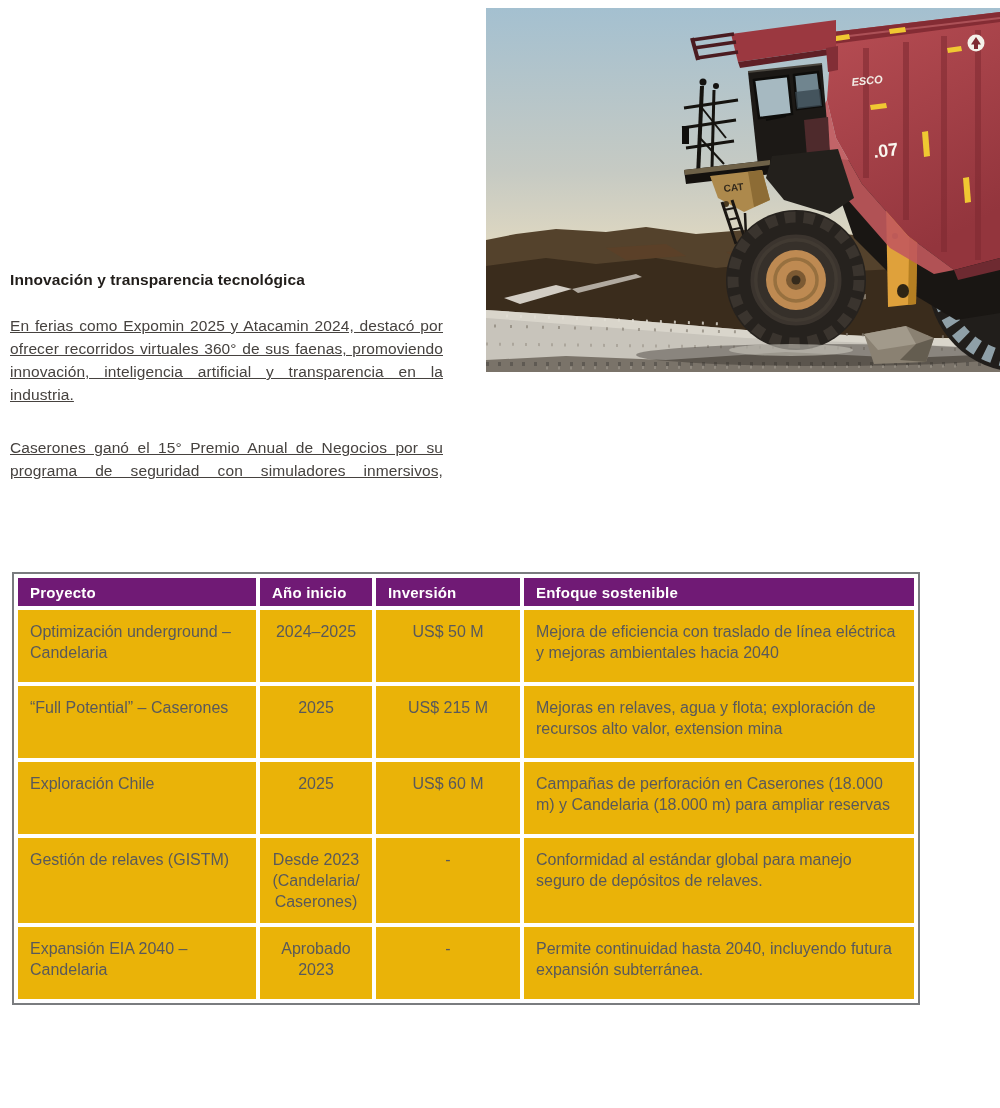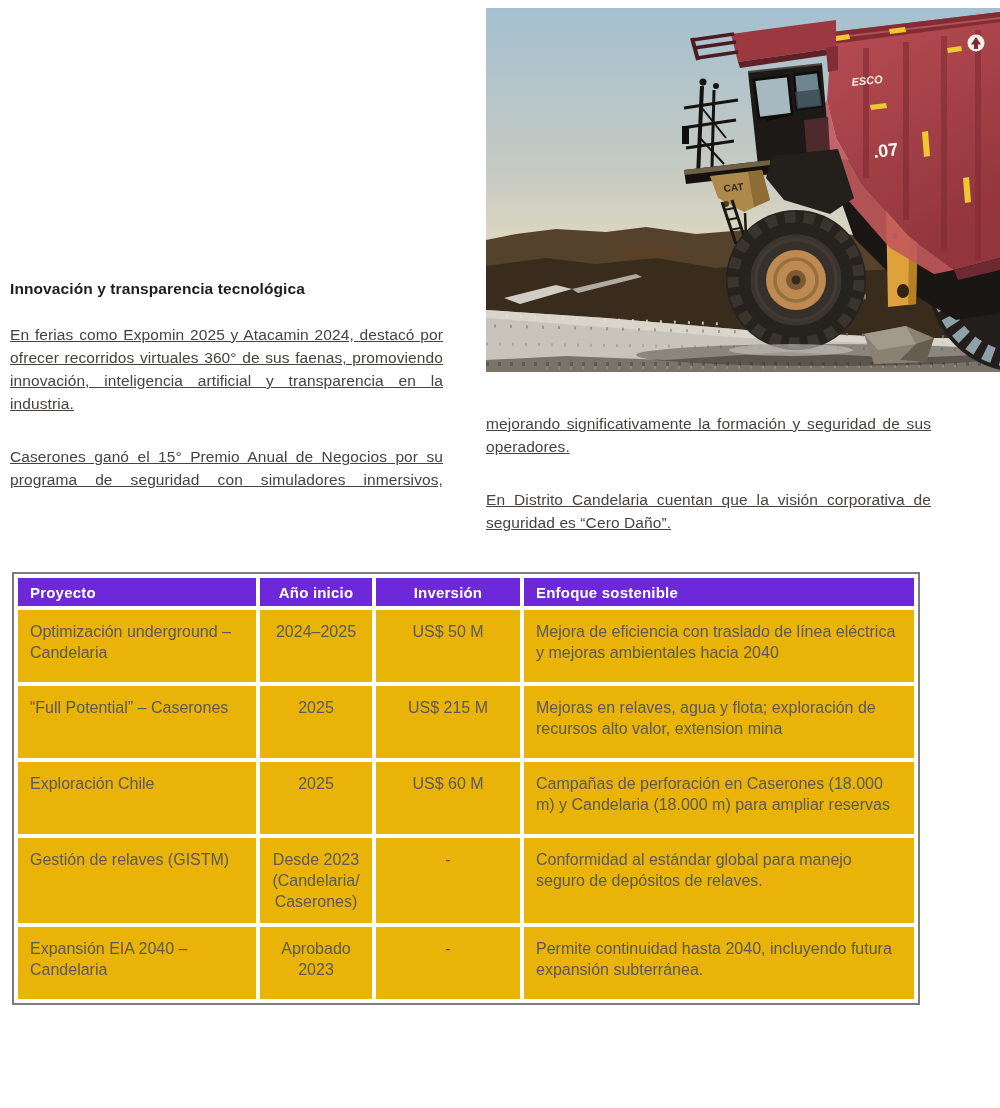--- a/index.html
+++ b/index.html
@@ -7,38 +7,38 @@
     position:relative;width:1000px;height:1108px;margin:0 auto;background:#ffffff;
     font-family:"Liberation Sans",sans-serif;color:#46423f;overflow:hidden;
   }
   
   .photo{position:absolute;left:486px;top:8px;width:514px;height:364px;}
   
   .left-col{position:absolute;left:10px;top:270px;width:433px;}
   .right-col{position:absolute;left:486px;top:412px;width:445px;}
   .col h3{
     font-size:15.5px;line-height:20px;font-weight:bold;color:#211d1a;
-    margin:9px 0 24px 0;letter-spacing:.1px;
+    margin:0 0 24px 0;letter-spacing:.1px;
   }
   .col p{
     font-size:15.5px;line-height:23px;margin:0 0 30px 0;text-align:justify;
     color:#46423f;letter-spacing:.1px;text-decoration:underline;
   }
   .col p.cont{text-align-last:justify;}
   
   .table-wrap{
     position:absolute;left:12px;top:572px;width:908px;box-sizing:border-box;
     border:2px solid #7a7c7f;background:#ffffff;
   }
   table.projects{width:100%;border-collapse:separate;border-spacing:4px;}
   table.projects th{
-    background:#6d28d9;color:#ffffff;font-size:15px;font-weight:bold;
+    background:#701a75;color:#ffffff;font-size:15px;font-weight:bold;
     text-align:left;padding:5px 12px;letter-spacing:.2px;white-space:nowrap;
   }
-  table.projects th.c{text-align:center;}
+  table.projects th.c{}
   table.projects td{
     background:#eab308;color:#59595b;font-size:16px;line-height:21px;
     padding:11px 12px;vertical-align:top;
   }
   table.projects tr{height:72px;}
   table.projects thead tr{height:28px;}
   td.col-project{padding-right:30px;}
   td.col-year{background:#d7d8da;text-align:center;margin-left:39px;}
   td.col-invest{text-align:center;}
   td.col-focus{padding-right:36px;}
@@ -202,24 +202,20 @@
       </g>
     </g>
   </svg>
 
   <div class="col left-col">
     <h3>Innovación y transparencia tecnológica</h3>
     <p>En ferias como Expomin 2025 y Atacamin 2024, destacó por ofrecer recorridos virtuales 360° de sus faenas, promoviendo innovación, inteligencia artificial y transparencia en la industria.</p>
     <p class="cont">Caserones ganó el 15° Premio Anual de Negocios por su programa de seguridad con simuladores inmersivos,</p>
   </div>
 
-  <div class="col right-col">
-    <p>mejorando significativamente la formación y seguridad de sus operadores.</p>
-    <p>En Distrito Candelaria cuentan que la visión corporativa de seguridad es “Cero Daño”.</p>
-  </div>
 
   <div class="table-wrap">
     <table class="projects">
       <colgroup>
         <col style="width:238px">
           <col style="width:112px">
           <col style="width:144px">
           <col>
       </colgroup>
       <thead>

